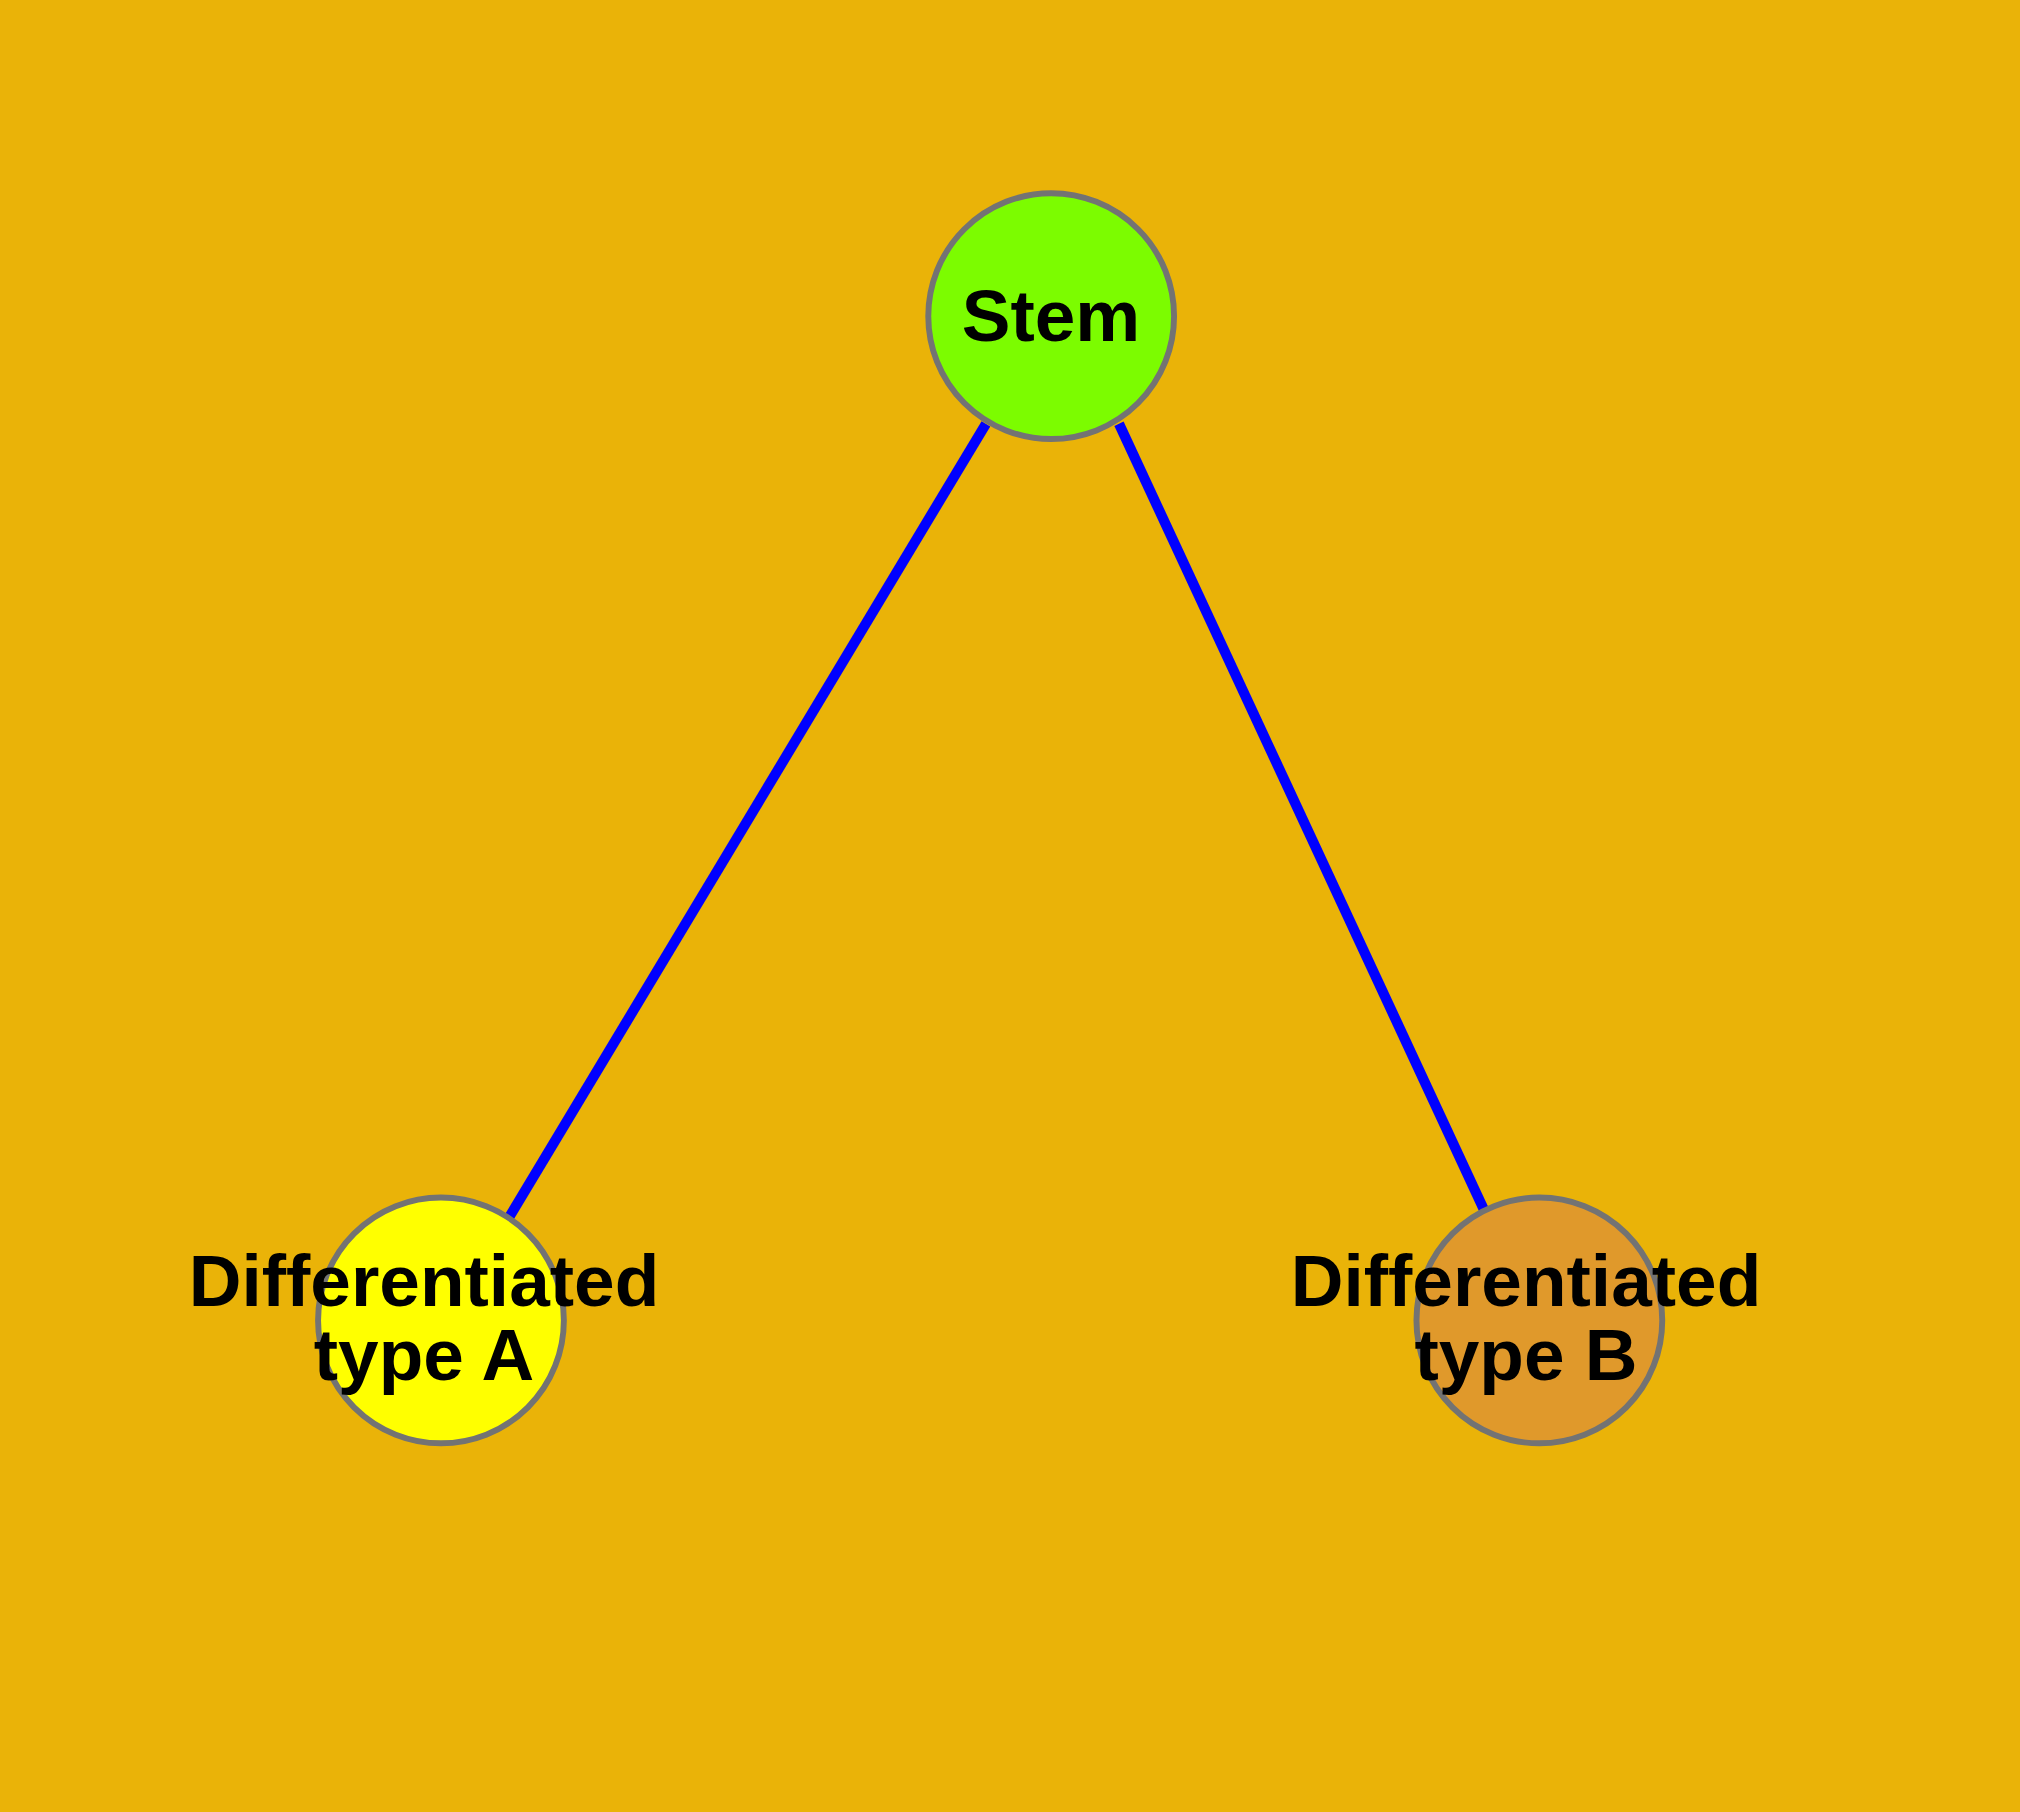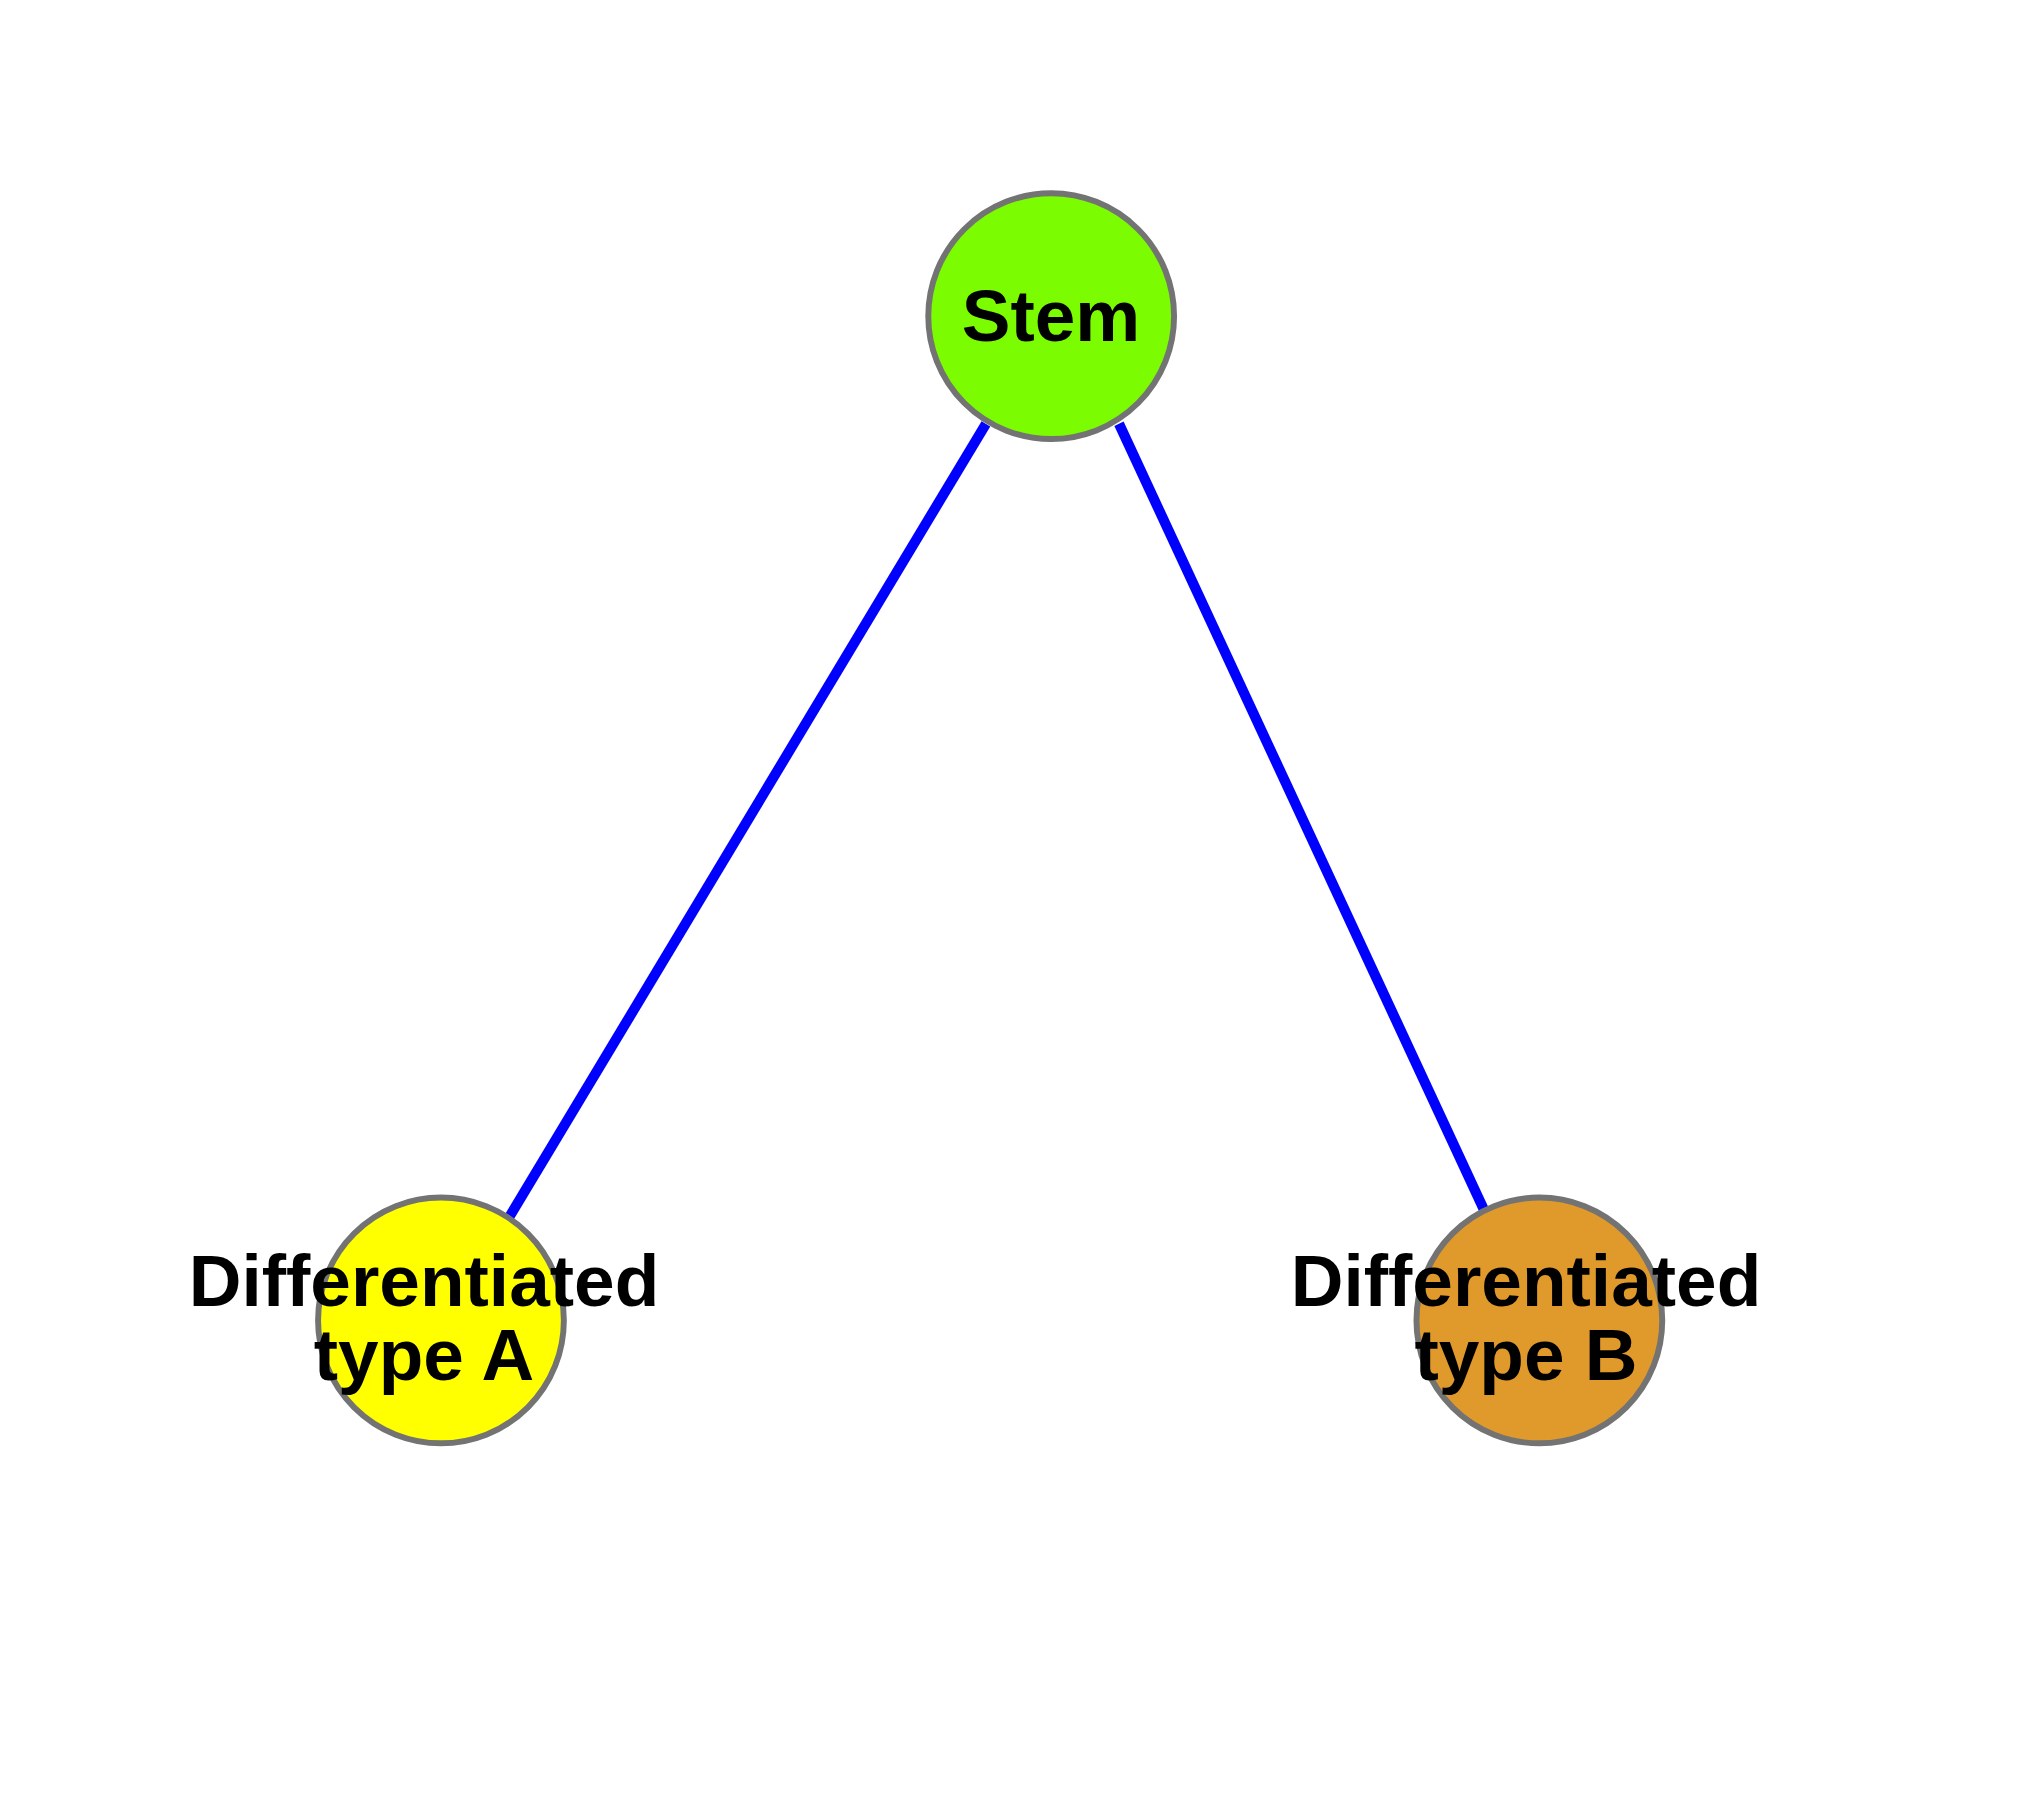--- a/index.html
+++ b/index.html
@@ -4,21 +4,21 @@
 <style>
   html, body {
     margin: 0;
     padding: 0;
     background: #ccccfa;
   }
   #canvas {
     position: relative;
     width: 2021px;
     height: 1812px;
-    background: #ffffff;
+    background: #eab308;
     overflow: hidden;
     font-family: "Liberation Sans", sans-serif;
   }
   #graph-svg {
     position: absolute;
     left: 0;
     top: 0;
     width: 2021px;
     height: 1812px;
   }

